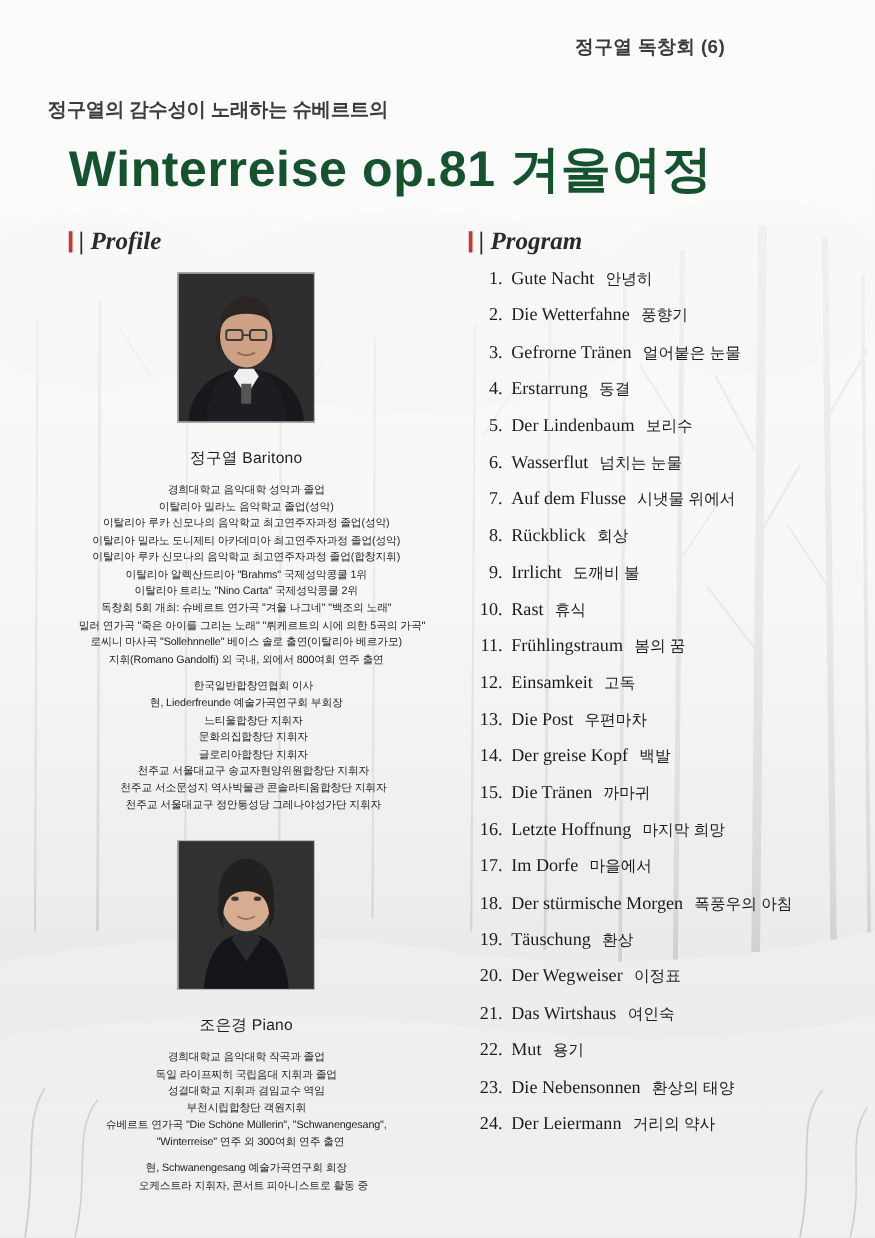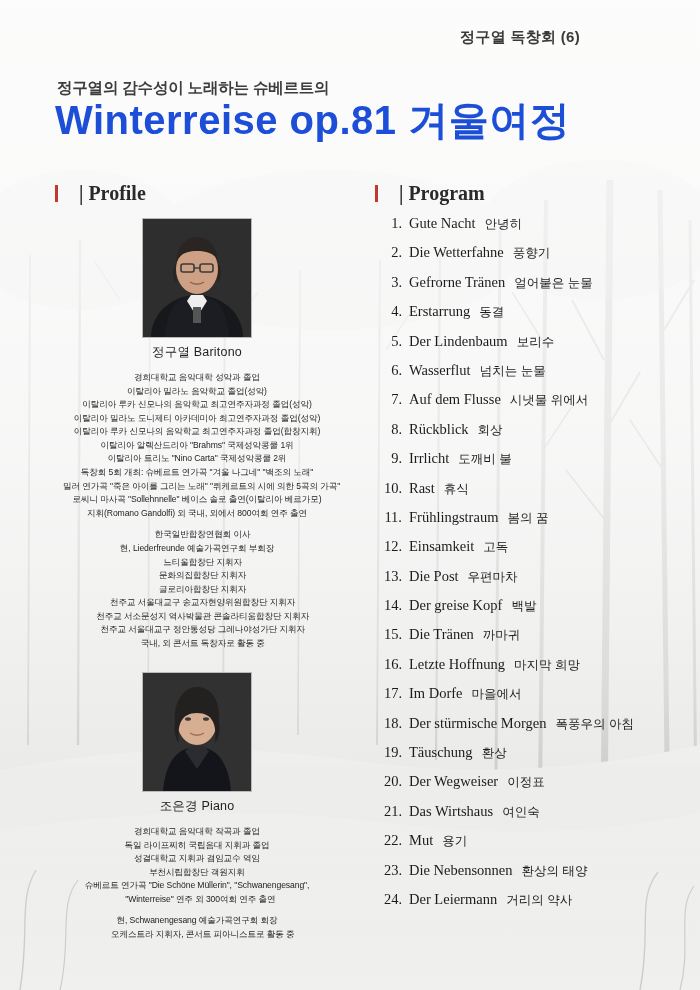--- a/index.html
+++ b/index.html
@@ -50,45 +50,46 @@
     top: 28px;
     right: 28px;
     font-size: 15px;
     font-weight: bold;
     color: #3a3a3a;
     letter-spacing: 0.3px;
   }
   .subtitle {
     position: absolute;
     top: 78px;
-    left: 57px;
+    left: 38px;
     font-size: 15.5px;
     font-weight: bold;
     color: #3c3c3c;
     letter-spacing: -0.2px;
   }
   .maintitle {
     position: absolute;
-    top: 93px;
+    top: 108px;
     left: 55px;
     font-size: 40px;
     font-weight: bold;
-    color: #1d4ed8;
+    color: #14532d;
     letter-spacing: 0.5px;
     white-space: nowrap;
   }
 
   
   .sec-head {
     position: absolute;
     font-family: "Liberation Serif", serif;
+    font-style: italic;
     font-weight: bold;
     font-size: 20px;
     color: #2a2a2a;
-    padding-left: 24px;
+    padding-left: 8px;
   }
   .sec-head::before {
     content: "";
     position: absolute;
     left: 0;
     top: 3px;
     bottom: 3px;
     width: 3px;
     background: #c0392b;
   }
@@ -109,21 +110,21 @@
     border: 1px solid #b9b9b9;
     overflow: hidden;
     position: relative;
     background: #2b2b2b;
   }
   .portrait svg { display: block; }
   .person-name {
     text-align: center;
     font-size: 12.5px;
     color: #1f1f1f;
-    margin-top: 6px;
+    margin-top: 20px;
     letter-spacing: 0.2px;
   }
   .bio {
     margin-top: 10px;
     font-size: 8.6px;
     line-height: 1.58;
     color: #232323;
     text-align: center;
     letter-spacing: -0.1px;
   }
@@ -260,21 +261,20 @@
       <span class="ln">지휘(Romano Gandolfi) 외 국내, 외에서 800여회 연주 출연</span>
       <span class="gap"></span>
       <span class="ln">     한국일반합창연협회 이사</span>
       <span class="ln">현, Liederfreunde 예술가곡연구회 부회장</span>
       <span class="ln">     느티울합창단 지휘자</span>
       <span class="ln">     문화의집합창단 지휘자</span>
       <span class="ln">     글로리아합창단 지휘자</span>
       <span class="ln">     천주교 서울대교구 송교자현양위원합창단 지휘자</span>
       <span class="ln">     천주교 서소문성지 역사박물관 콘솔라티움합창단 지휘자</span>
       <span class="ln">     천주교 서울대교구 정안통성당 그레나야성가단 지휘자</span>
-      <span class="ln">     국내, 외 콘서트 독창자로 활동 중</span>
     </div>
   </div>
 
   <div id="piano-block">
     <div class="portrait">
       <svg width="108" height="118" viewBox="0 0 108 118">
         <rect width="108" height="118" fill="#313131"></rect>
         <path d="M20 118 C23 86 36 74 54 74 C72 74 85 86 88 118 Z" fill="#14151a"></path>
         <path d="M42 78 L54 96 L66 78 L60 73 L48 73 Z" fill="#2a2c31"></path>
         <ellipse cx="54" cy="48" rx="20" ry="24" fill="#d8ae93"></ellipse>

